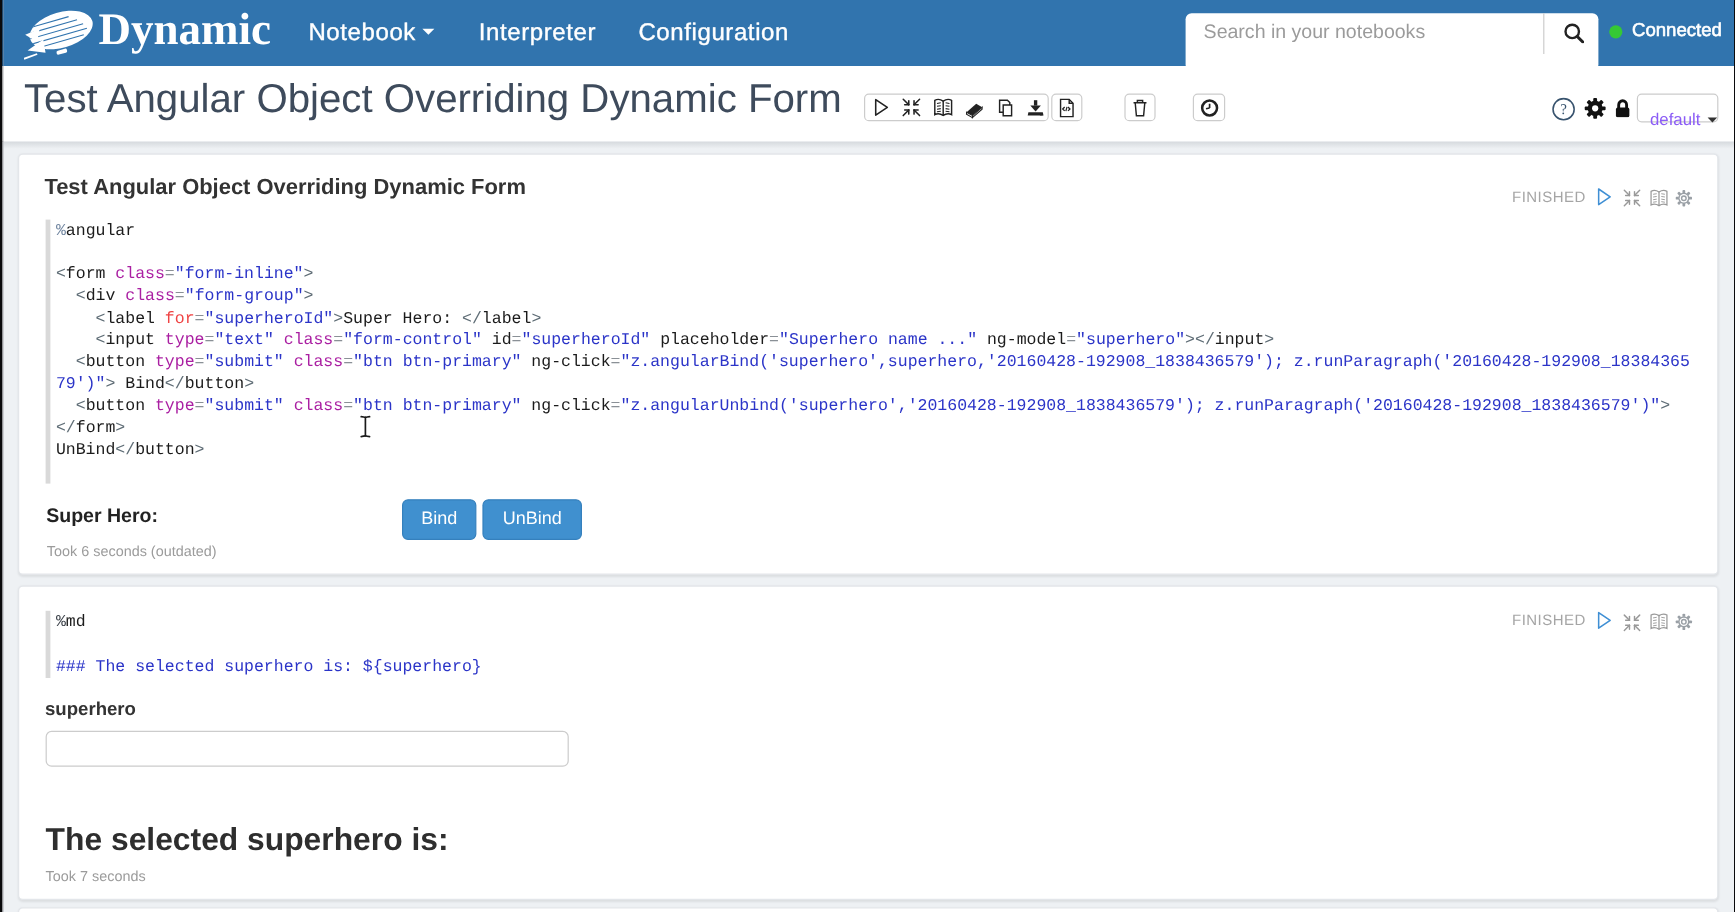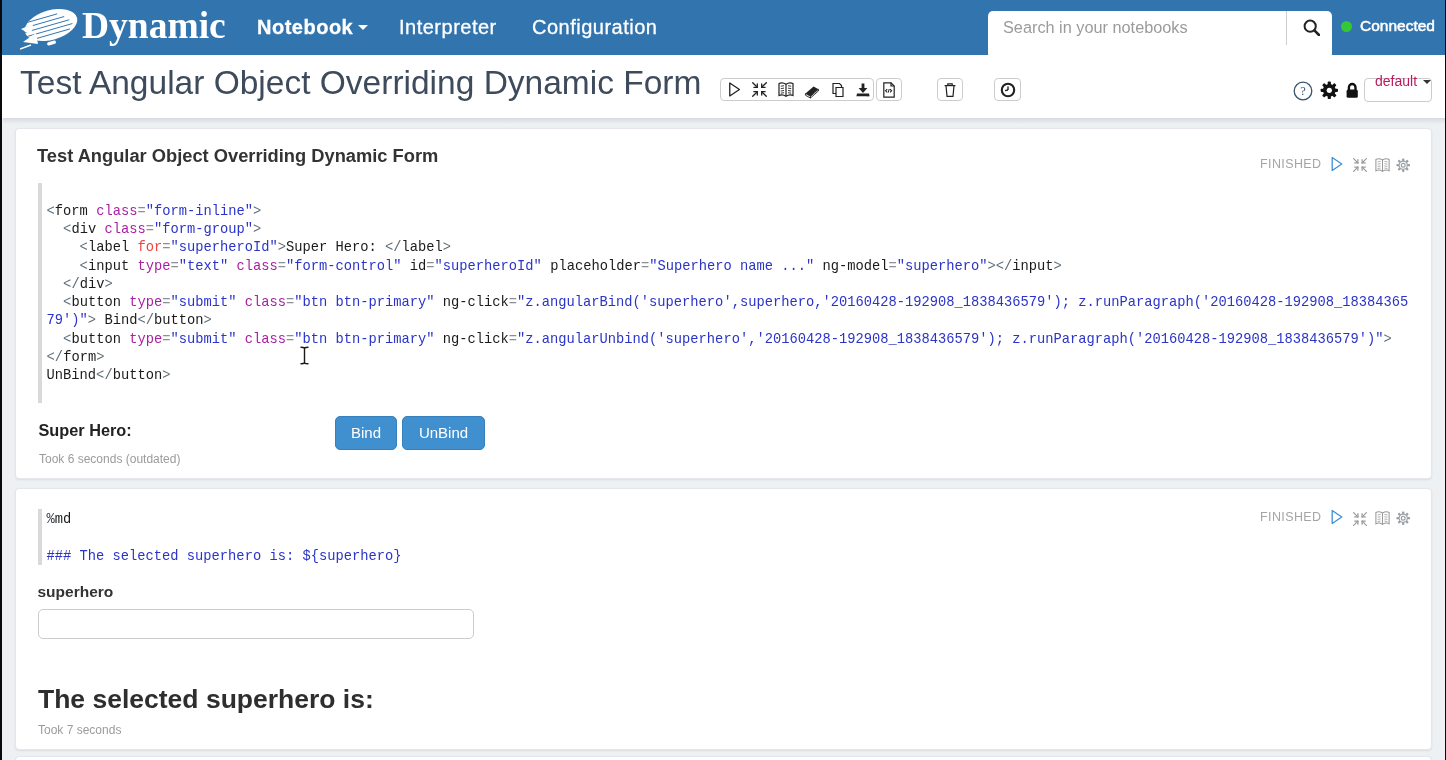--- a/index.html
+++ b/index.html
@@ -51,21 +51,21 @@
               <line x1="-2" y1="26.5" x2="52" y2="26.5"></line>
               <line x1="-2" y1="31" x2="48" y2="31"></line>
             </g>
           </g>
           <polygon points="1,26 13,21 11,32" fill="#fff"></polygon>
           <polygon points="3,39 16,30 18,41" fill="#fff"></polygon>
           <line x1="0" y1="46" x2="11" y2="42" stroke="#fff" stroke-width="1.5"></line>
           <rect x="27" y="38.5" width="9" height="3.4" rx="1.5" fill="#fff" transform="rotate(-16 31 40)"></rect>
         </svg></div>
     <div class="logo-txt">Dynamic</div>
-    <div class="menu" style="left:254px;font-weight:bold;">Notebook<span style="display:inline-block;width:0;height:0;border-left:5px solid transparent;border-right:5px solid transparent;border-top:5px solid #fff;vertical-align:middle;margin-left:5px;margin-bottom:3px;"></span></div>
+    <div class="menu" style="left:254px;">Notebook<span style="display:inline-block;width:0;height:0;border-left:5px solid transparent;border-right:5px solid transparent;border-top:5px solid #fff;vertical-align:middle;margin-left:5px;margin-bottom:3px;"></span></div>
     <div class="menu" style="left:396px;text-align:center;">Interpreter</div>
     <div class="menu" style="left:529px;">Configuration</div>
     <div class="search">
       <span class="ph">Search in your notebooks</span>
       <span class="div"></span>
       <span class="mag"><svg width="18" height="18" viewBox="0 0 18 18" style="">
             <circle cx="8.2" cy="8.2" r="5.6" fill="none" stroke="#222" stroke-width="2"></circle>
             <line x1="12.4" y1="12.4" x2="17" y2="17" stroke="#222" stroke-width="2.6" stroke-linecap="round"></line>
           </svg></span>
     </div>
@@ -157,21 +157,21 @@
           <rect x="7.7" y="0.6" width="3.2" height="4.2" rx="0.8" fill="#111" transform="rotate(270 9.3 9.3)"></rect>
           <rect x="7.7" y="0.6" width="3.2" height="4.2" rx="0.8" fill="#111" transform="rotate(315 9.3 9.3)"></rect>
           <circle cx="9.3" cy="9.3" r="6.3" fill="#111"></circle>
           <circle cx="9.3" cy="9.3" r="2.6" fill="#fff"></circle>
         </svg></span>
     <span class="tb-ic" style="left:1341px;top:27px;"><svg width="16" height="16" viewBox="0 0 16 16" style="">
           <path d="M4.9,8 v-2.4 a3.3,3.6 0 0 1 6.6,0 v2.4" fill="none" stroke="#111" stroke-width="2.4"></path>
           <rect x="2.6" y="7.6" width="11.2" height="8.2" rx="1.6" fill="#111"></rect>
         </svg></span>
     <div class="tb-btn" style="left:1361px; top:23px; width:68px; height:24px;"></div>
-    <span style="position:absolute;left:1372px;top:18px;font-size:14px;color:#be185d;">default<span style="display:inline-block;width:0;height:0;border-left:4.5px solid transparent;border-right:4.5px solid transparent;border-top:4.5px solid #333;vertical-align:middle;margin-left:6px;"></span></span>
+    <span style="position:absolute;left:1372px;top:36px;font-size:14px;color:#8b5cf6;">default<span style="display:inline-block;width:0;height:0;border-left:4.5px solid transparent;border-right:4.5px solid transparent;border-top:4.5px solid #333;vertical-align:middle;margin-left:6px;"></span></span>
   </div>
   <div class="content">
 
     <div class="card" style="top:10px; height:351px;">
       <div class="ptitle">Test Angular Object Overriding Dynamic Form</div>
       <div class="pcontrols" style="top:26.5px;">
           <span class="fin">FINISHED</span>
           <span class="pc-ic" style="left:71px;top:0px"><svg width="12" height="16" viewBox="0 0 12 16" style="">
               <polygon points="1.2,1.5 1.2,14.5 10.8,8" fill="none" stroke="#3f8fd4" stroke-width="1.3" stroke-linejoin="round"></polygon>
             </svg></span>
@@ -213,26 +213,26 @@
               <rect x="6.05" y="0.4" width="2.3" height="2.6" rx="0.7" fill="#9aa0a6" transform="rotate(180 7.2 7.2)"></rect>
               <rect x="6.05" y="0.4" width="2.3" height="2.6" rx="0.7" fill="#9aa0a6" transform="rotate(225 7.2 7.2)"></rect>
               <rect x="6.05" y="0.4" width="2.3" height="2.6" rx="0.7" fill="#9aa0a6" transform="rotate(270 7.2 7.2)"></rect>
               <rect x="6.05" y="0.4" width="2.3" height="2.6" rx="0.7" fill="#9aa0a6" transform="rotate(315 7.2 7.2)"></rect>
               <circle cx="7.2" cy="7.2" r="4.7" fill="#9aa0a6"></circle>
               <circle cx="7.2" cy="7.2" r="3.5" fill="#fff"></circle>
               <circle cx="7.2" cy="7.2" r="1.9" fill="none" stroke="#9aa0a6" stroke-width="1.2"></circle>
             </svg></span>
         </div>
       <div class="codeblk" style="top:53.5px; padding-top:2px; height:220px;">
+<div class="cl"><i style="color:#7186a0">%</i>angular</div>
 <div class="cl">&nbsp;</div>
 <div class="cl"><i style="color:#5f6d76">&lt;</i>form <i style="color:#aa1fa2">class</i><i style="color:#8a9096">=</i><i style="color:#2b34c8">"</i><i style="color:#2b34c8">form-inline"</i><i style="color:#5f6d76">&gt;</i></div>
 <div class="cl">  <i style="color:#5f6d76">&lt;</i>div <i style="color:#aa1fa2">class</i><i style="color:#8a9096">=</i><i style="color:#2b34c8">"</i><i style="color:#2b34c8">form-group"</i><i style="color:#5f6d76">&gt;</i></div>
 <div class="cl">    <i style="color:#5f6d76">&lt;</i>label <i style="color:#ef4444">for</i><i style="color:#8a9096">=</i><i style="color:#2b34c8">"</i><i style="color:#2b34c8">superheroId"</i><i style="color:#5f6d76">&gt;</i>Super Hero: <i style="color:#5f6d76">&lt;</i><i style="color:#5f6d76">/</i>label<i style="color:#5f6d76">&gt;</i></div>
 <div class="cl">    <i style="color:#5f6d76">&lt;</i>input <i style="color:#aa1fa2">type</i><i style="color:#8a9096">=</i><i style="color:#2b34c8">"</i><i style="color:#2b34c8">text"</i> <i style="color:#aa1fa2">class</i><i style="color:#8a9096">=</i><i style="color:#2b34c8">"</i><i style="color:#2b34c8">form-control"</i> id<i style="color:#8a9096">=</i><i style="color:#2b34c8">"</i><i style="color:#2b34c8">superheroId"</i> placeholder<i style="color:#8a9096">=</i><i style="color:#2b34c8">"</i><i style="color:#2b34c8">Superhero name ..."</i> ng-model<i style="color:#8a9096">=</i><i style="color:#2b34c8">"</i><i style="color:#2b34c8">superhero"</i><i style="color:#5f6d76">&gt;</i><i style="color:#5f6d76">&lt;</i><i style="color:#5f6d76">/</i>input<i style="color:#5f6d76">&gt;</i></div>
-<div class="cl">  <i style="color:#5f6d76">&lt;</i><i style="color:#5f6d76">/</i>div<i style="color:#5f6d76">&gt;</i></div>
 <div class="cl">  <i style="color:#5f6d76">&lt;</i>button <i style="color:#aa1fa2">type</i><i style="color:#8a9096">=</i><i style="color:#2b34c8">"</i><i style="color:#2b34c8">submit"</i> <i style="color:#aa1fa2">class</i><i style="color:#8a9096">=</i><i style="color:#2b34c8">"</i><i style="color:#2b34c8">btn btn-primary"</i> ng-click<i style="color:#8a9096">=</i><i style="color:#2b34c8">"</i><i style="color:#2b34c8">z.angularBind('superhero',superhero,'20160428-192908_1838436579'); z.runParagraph('20160428-192908_18384365</i></div>
 <div class="cl"><i style="color:#2b34c8">79')"</i><i style="color:#5f6d76">&gt;</i> Bind<i style="color:#5f6d76">&lt;</i><i style="color:#5f6d76">/</i>button<i style="color:#5f6d76">&gt;</i></div>
 <div class="cl">  <i style="color:#5f6d76">&lt;</i>button <i style="color:#aa1fa2">type</i><i style="color:#8a9096">=</i><i style="color:#2b34c8">"</i><i style="color:#2b34c8">submit"</i> <i style="color:#aa1fa2">class</i><i style="color:#8a9096">=</i><i style="color:#2b34c8">"</i><i style="color:#2b34c8">btn btn-primary"</i> ng-click<i style="color:#8a9096">=</i><i style="color:#2b34c8">"</i><i style="color:#2b34c8">z.angularUnbind('superhero','20160428-192908_1838436579'); z.runParagraph('20160428-192908_1838436579')"</i><i style="color:#5f6d76">&gt;</i></div>
 <div class="cl"><i style="color:#5f6d76">&lt;</i><i style="color:#5f6d76">/</i>form<i style="color:#5f6d76">&gt;</i></div>
 <div class="cl">UnBind<i style="color:#5f6d76">&lt;</i><i style="color:#5f6d76">/</i>button<i style="color:#5f6d76">&gt;</i></div>
       </div>
       <div style="position:absolute;left:22.5px;top:292px;font-size:16.3px;font-weight:700;color:#222;">Super Hero:</div>
       <div class="btn-blue" style="left:319px;top:287px;width:62px;height:34px;line-height:32px;">Bind</div>
       <div class="btn-blue" style="left:386px;top:287px;width:83px;height:34px;line-height:32px;">UnBind</div>
       <div class="took" style="top:322.5px;">Took 6 seconds (outdated)</div>

